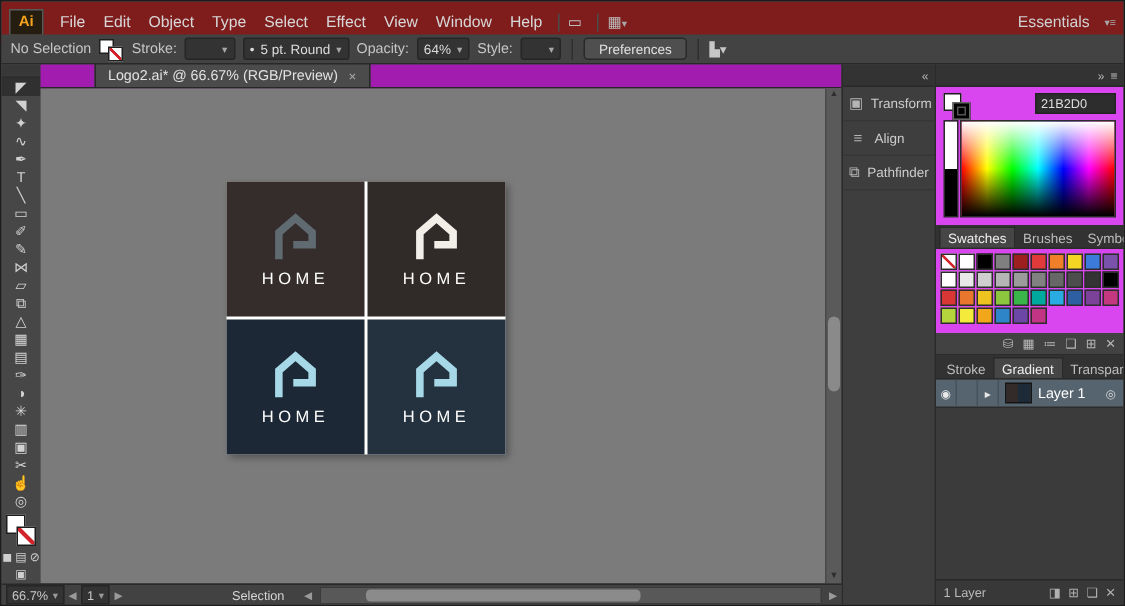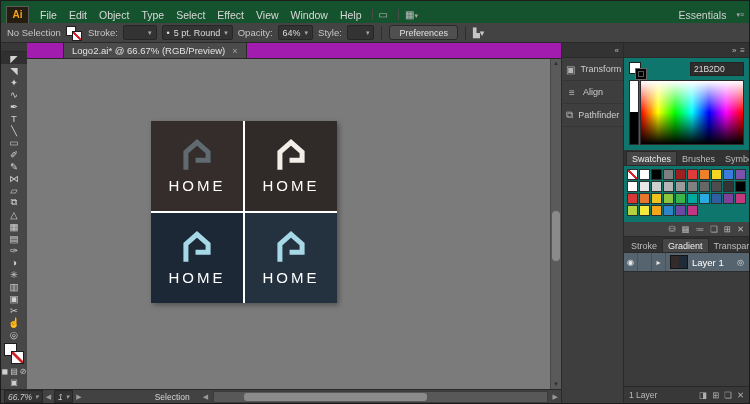--- a/index.html
+++ b/index.html
@@ -1,19 +1,19 @@
 <!DOCTYPE html>
 <html><head>
 <meta charset="utf-8">
 <style>
   html,body{margin:0;padding:0;}
   body{width:750px;height:404px;position:relative;overflow:hidden;background:#535353;
        font-family:"Liberation Sans",sans-serif;color:#d6d6d6;border:1px solid #1c1c1c;box-sizing:border-box;}
   
-  #menubar{position:absolute;left:0;top:0;right:0;height:28px;background:#14532d;border-bottom:1px solid #272727;
+  #menubar{position:absolute;left:0;top:0;right:0;height:28px;background:#7f1d1d;border-bottom:1px solid #272727;
            display:flex;align-items:center;padding:0 5px;box-sizing:border-box;}
   .ai-logo{width:21px;height:16px;background:#241d10;color:#f7a31b;font-weight:bold;font-size:10px;
            display:flex;align-items:center;justify-content:center;border:1px solid #5a5a5a;margin-right:5px;}
   .menu-item{font-size:10.5px;padding:0 6px;color:#d8d8d8;cursor:default;}
   .mb-icon{font-size:10px;color:#bcbcbc;padding:0 6px;border-left:1px solid #4b4b4b;margin-left:4px;}
   .mb-right{margin-left:auto;display:flex;align-items:center;gap:10px;font-size:10.5px;color:#d0d0d0;}
   .caret{font-size:7px;color:#a8a8a8;}
   
   #controlbar{position:absolute;top:22px;left:0;right:0;height:20px;background:#434343;border-bottom:1px solid #292929;
               display:flex;align-items:center;gap:5px;padding:0 6px;font-size:9.5px;color:#c6c6c6;box-sizing:border-box;}
@@ -41,38 +41,38 @@
   #tabbar{position:absolute;top:42px;left:26px;width:534px;height:16px;background:#a21caf;border-bottom:1px solid #272727;
           display:flex;align-items:flex-end;box-sizing:border-box;}
   .doc-tab{margin-left:36px;height:15px;background:#4b4b4b;border:1px solid #292929;border-bottom:none;
            display:flex;align-items:center;gap:7px;padding:0 8px;font-size:9.5px;color:#e2e2e2;white-space:nowrap;}
   .doc-tab .close{color:#a8a8a8;font-size:9px;}
   #canvas{position:absolute;top:58px;left:26px;width:534px;bottom:14px;background:#7b7b7b;overflow:hidden;}
   #artboard{position:absolute;left:124px;top:62px;width:186px;height:182px;background:#ffffff;
             display:grid;grid-template-columns:1fr 1fr;grid-template-rows:1fr 1fr;gap:2px;
             box-shadow:2px 2px 5px rgba(0,0,0,0.35);}
   .quad{display:flex;flex-direction:column;align-items:center;justify-content:center;gap:5px;}
-  .home-label{color:#ffffff;font-size:15px;letter-spacing:3px;}
+  .home-label{color:#ffffff;font-size:11px;letter-spacing:3px;}
   #vscroll{position:absolute;right:0;top:0;bottom:0;width:10px;background:#5a5a5a;border-left:1px solid #494949;}
   #vscroll .arr{position:absolute;left:0;right:0;height:9px;font-size:6px;color:#2e2e2e;text-align:center;line-height:9px;}
   #vthumb{position:absolute;left:1px;right:1px;top:152px;height:50px;background:#8a8a8a;border-radius:4px;}
   
   #dockstrip{position:absolute;top:42px;left:560px;width:62px;bottom:0;background:#3e3e3e;border-left:1px solid #2a2a2a;box-sizing:border-box;}
   .dock-header{height:14px;background:#333;border-bottom:1px solid #292929;display:flex;align-items:center;
                justify-content:flex-end;padding:0 4px;gap:4px;font-size:8px;color:#b8b8b8;}
   .strip-item{height:22px;display:flex;align-items:center;gap:5px;padding:0 4px;font-size:9px;color:#cccccc;
               border-bottom:1px solid #363636;}
   .strip-item .g{font-size:10px;color:#b5b5b5;width:12px;text-align:center;}
   
   #rightdock{position:absolute;top:42px;left:622px;right:0;bottom:0;background:#3f3f3f;border-left:1px solid #2a2a2a;
              display:flex;flex-direction:column;box-sizing:border-box;}
   .tab-row{height:15px;background:#323232;display:flex;align-items:flex-end;padding-left:2px;border-bottom:1px solid #2a2a2a;flex:0 0 auto;}
   .tab{font-size:9px;color:#bdbdbd;padding:2px 5px 1px;white-space:nowrap;}
   .tab.active{background:#464646;color:#eeeeee;border:1px solid #292929;border-bottom:none;}
-  .panel-body{background:#0f766e;flex:0 0 auto;}
+  .panel-body{background:#d946ef;flex:0 0 auto;}
   #color-body{height:92px;position:relative;}
   #color-fsw{position:absolute;left:5px;top:4px;width:18px;height:18px;}
   #color-fsw .f{position:absolute;left:0;top:0;width:10px;height:10px;background:#fff;border:1px solid #1d1d1d;}
   #color-fsw .s{position:absolute;left:6px;top:6px;width:10px;height:10px;background:#000;border:1px solid #666;box-shadow:inset 0 0 0 2px #000,inset 0 0 0 3px #555;}
   #hex-field{position:absolute;right:5px;top:4px;width:46px;height:12px;background:#2d2d2d;border:1px solid #232323;
              font-size:8.5px;color:#ddd;display:flex;align-items:center;padding:0 3px;}
   #bwcol{position:absolute;left:5px;top:22px;bottom:5px;width:8px;border:1px solid #2b2b2b;
          background:linear-gradient(to bottom,#ffffff 0 50%,#000 50% 100%);}
   #spectrum{position:absolute;left:16px;right:5px;top:22px;bottom:5px;border:1px solid #2b2b2b;
             background:linear-gradient(to bottom,#ffffff 0%,rgba(255,255,255,0) 50%,rgba(0,0,0,0) 50%,#000000 100%),
@@ -92,21 +92,21 @@
           background:linear-gradient(90deg,#332b29 0 50%,#1d2a38 50% 100%);}
   .lname{flex:1;}
   .ltarget{font-size:8px;padding-right:5px;color:#d8d8d8;}
   .layers-footer{height:16px;background:#383838;border-top:1px solid #292929;display:flex;align-items:center;
                  gap:6px;padding:0 5px;font-size:8.5px;color:#bbbbbb;flex:0 0 auto;}
   .lf-icons{margin-left:auto;display:flex;gap:5px;font-size:8.5px;color:#b0b0b0;}
   
   #statusbar{position:absolute;left:0;bottom:0;width:560px;height:14px;background:#424242;border-top:1px solid #292929;
              display:flex;align-items:center;gap:3px;padding:0 3px;font-size:8.5px;color:#c8c8c8;box-sizing:border-box;}
   .sb-field{background:#333;border:1px solid #262626;height:11px;display:flex;align-items:center;gap:3px;
-            padding:0 3px;font-size:8.5px;font-style:italic;}
+            padding:0 3px;font-size:8.5px;}
   .sb-arr{font-size:7px;color:#9a9a9a;}
   #status-label{margin-left:70px;margin-right:10px;color:#d6d6d6;}
   #hscroll{flex:1;height:10px;background:#585858;border:1px solid #3b3b3b;position:relative;margin:0 2px;}
   #hthumb{position:absolute;left:9%;width:55%;top:1px;bottom:1px;background:#8b8b8b;border-radius:3px;}
 </style>
 </head>
 <body>
 
 <div id="menubar">
   <div class="ai-logo">Ai</div>

